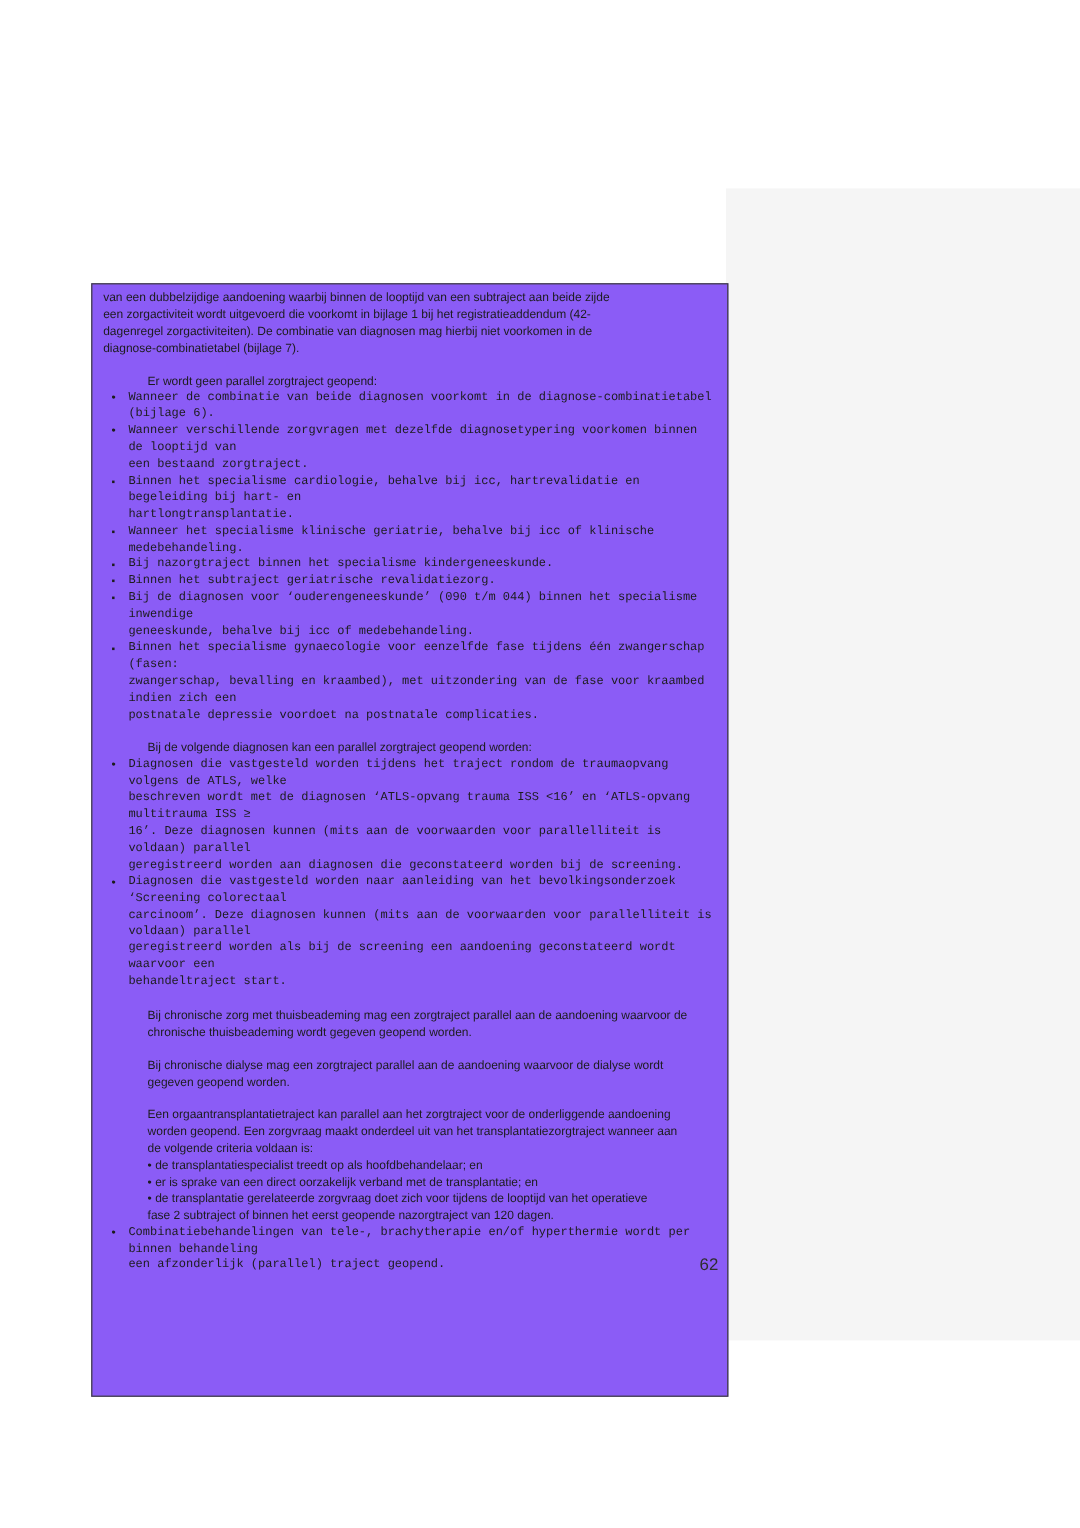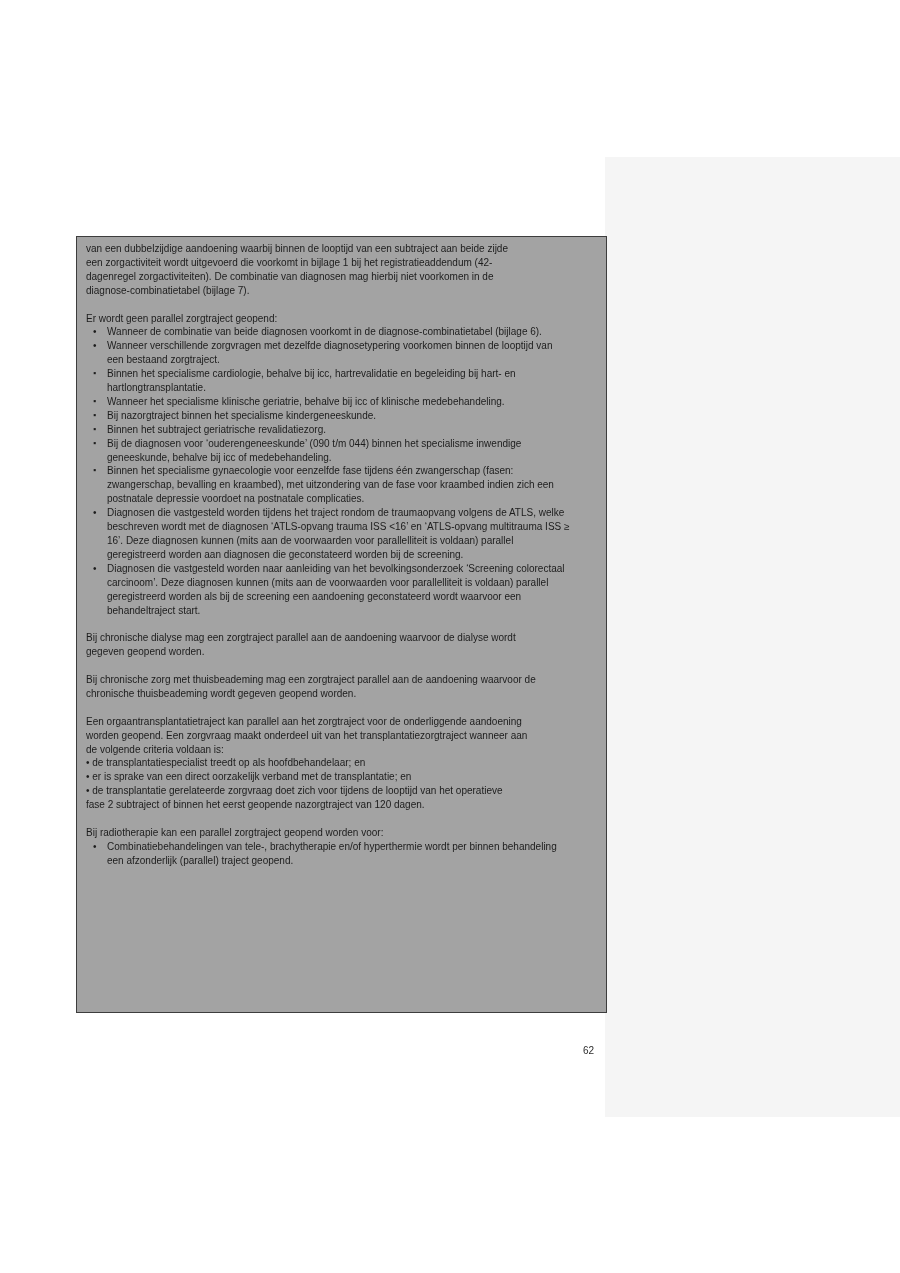--- a/index.html
+++ b/index.html
@@ -12,56 +12,57 @@
   }
   .side-panel {
     position: absolute;
     left: 605px; top: 157px;
     width: 295px; height: 960px;
     background: #f5f5f5;
   }
   .doc-box {
     position: absolute;
     left: 76px; top: 236px;
-    width: 531px; height: 777px;
+    width: 531px; height: 928px;
     box-sizing: border-box;
     border: 1.5px solid #3d3d3d;
-    background: #a3a3a3;
+    background: #8b5cf6;
     padding: 5px 9px 0 9px;
     color: #1c1c1c;
     font-size: 10px;
     line-height: 13.9px;
     overflow: hidden;
   }
   .doc-box p {
     margin: 0;
     white-space: pre-wrap;
   }
-  .doc-box .gap { margin-top: 13.9px; }
+  .doc-box .gap { margin-top: 13.9px; margin-left: 37px; }
   .doc-box ul {
     margin: 0; padding: 0;
     list-style: none;
   }
   .doc-box li {
     display: flex;
     padding-left: 7px;
   }
   .doc-box li .m {
     flex: 0 0 14px;
     width: 14px;
   }
   .doc-box li.sq .m { font-size: 8.5px; line-height: 13.9px; }
   .doc-box li .t {
     flex: 1 1 auto;
     white-space: pre-wrap;
+    font-family: Liberation Mono, monospace;
   }
   .page-number {
     position: absolute;
     left: 583px; top: 1045px;
-    font-size: 10px;
+    font-size: 14px;
     color: #2e2e2e;
     text-align: right;
   }
 </style>
 </head>
 <body>
 
 <div class="side-panel"></div>
 
 <div class="doc-box">
@@ -106,55 +107,55 @@
 geneeskunde, behalve bij icc of medebehandeling.</span>
     </li>
     <li class="sq">
       <span class="m">▪</span>
       <span class="t">Binnen het specialisme gynaecologie voor eenzelfde fase tijdens één zwangerschap (fasen:
 zwangerschap, bevalling en kraambed), met uitzondering van de fase voor kraambed indien zich een
 postnatale depressie voordoet na postnatale complicaties.</span>
     </li>
   </ul>
 
+  <p class="gap">Bij de volgende diagnosen kan een parallel zorgtraject geopend worden:</p>
 
   <ul>
     <li>
       <span class="m">•</span>
       <span class="t">Diagnosen die vastgesteld worden tijdens het traject rondom de traumaopvang volgens de ATLS, welke
 beschreven wordt met de diagnosen ‘ATLS-opvang trauma ISS &lt;16’ en ‘ATLS-opvang multitrauma ISS ≥
 16’. Deze diagnosen kunnen (mits aan de voorwaarden voor parallelliteit is voldaan) parallel
 geregistreerd worden aan diagnosen die geconstateerd worden bij de screening.</span>
     </li>
     <li>
       <span class="m">•</span>
       <span class="t">Diagnosen die vastgesteld worden naar aanleiding van het bevolkingsonderzoek ‘Screening colorectaal
 carcinoom’. Deze diagnosen kunnen (mits aan de voorwaarden voor parallelliteit is voldaan) parallel
 geregistreerd worden als bij de screening een aandoening geconstateerd wordt waarvoor een
 behandeltraject start.</span>
     </li>
   </ul>
 
 
+  <p class="gap">Bij chronische zorg met thuisbeademing mag een zorgtraject parallel aan de aandoening waarvoor de
+chronische thuisbeademing wordt gegeven geopend worden.</p>
+
   <p class="gap">Bij chronische dialyse mag een zorgtraject parallel aan de aandoening waarvoor de dialyse wordt
 gegeven geopend worden.</p>
-
-  <p class="gap">Bij chronische zorg met thuisbeademing mag een zorgtraject parallel aan de aandoening waarvoor de
-chronische thuisbeademing wordt gegeven geopend worden.</p>
 
   <p class="gap">Een orgaantransplantatietraject kan parallel aan het zorgtraject voor de onderliggende aandoening
 worden geopend. Een zorgvraag maakt onderdeel uit van het transplantatiezorgtraject wanneer aan
 de volgende criteria voldaan is:
 • de transplantatiespecialist treedt op als hoofdbehandelaar; en
 • er is sprake van een direct oorzakelijk verband met de transplantatie; en
 • de transplantatie gerelateerde zorgvraag doet zich voor tijdens de looptijd van het operatieve
 fase 2 subtraject of binnen het eerst geopende nazorgtraject van 120 dagen.</p>
 
 
-  <p class="gap">Bij radiotherapie kan een parallel zorgtraject geopend worden voor:</p>
 
   <ul>
     <li>
       <span class="m">•</span>
       <span class="t">Combinatiebehandelingen van tele-, brachytherapie en/of hyperthermie wordt per binnen behandeling
 een afzonderlijk (parallel) traject geopend.</span>
     </li>
   </ul>
 
 </div>

